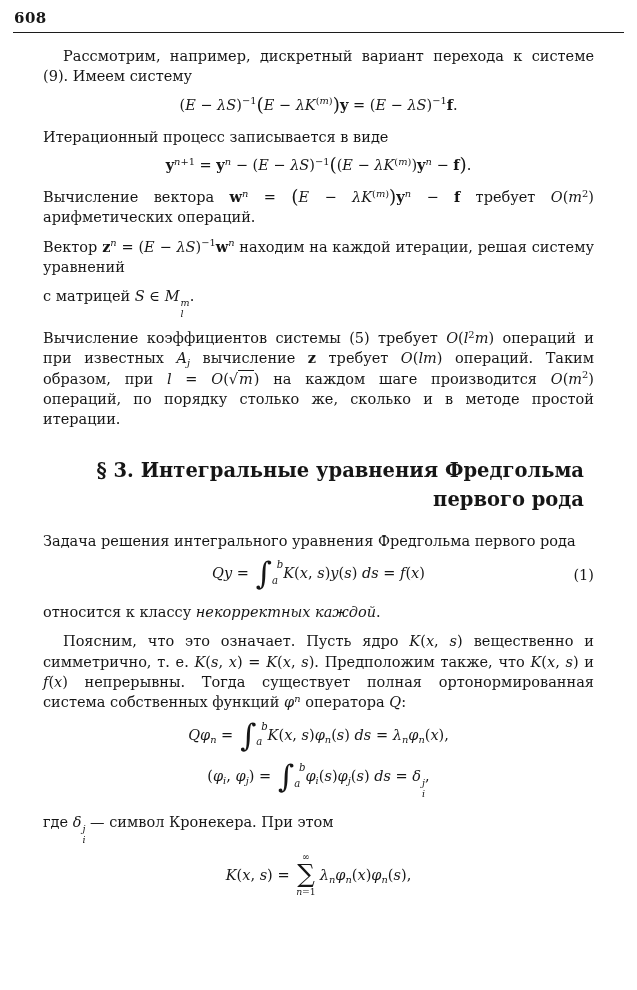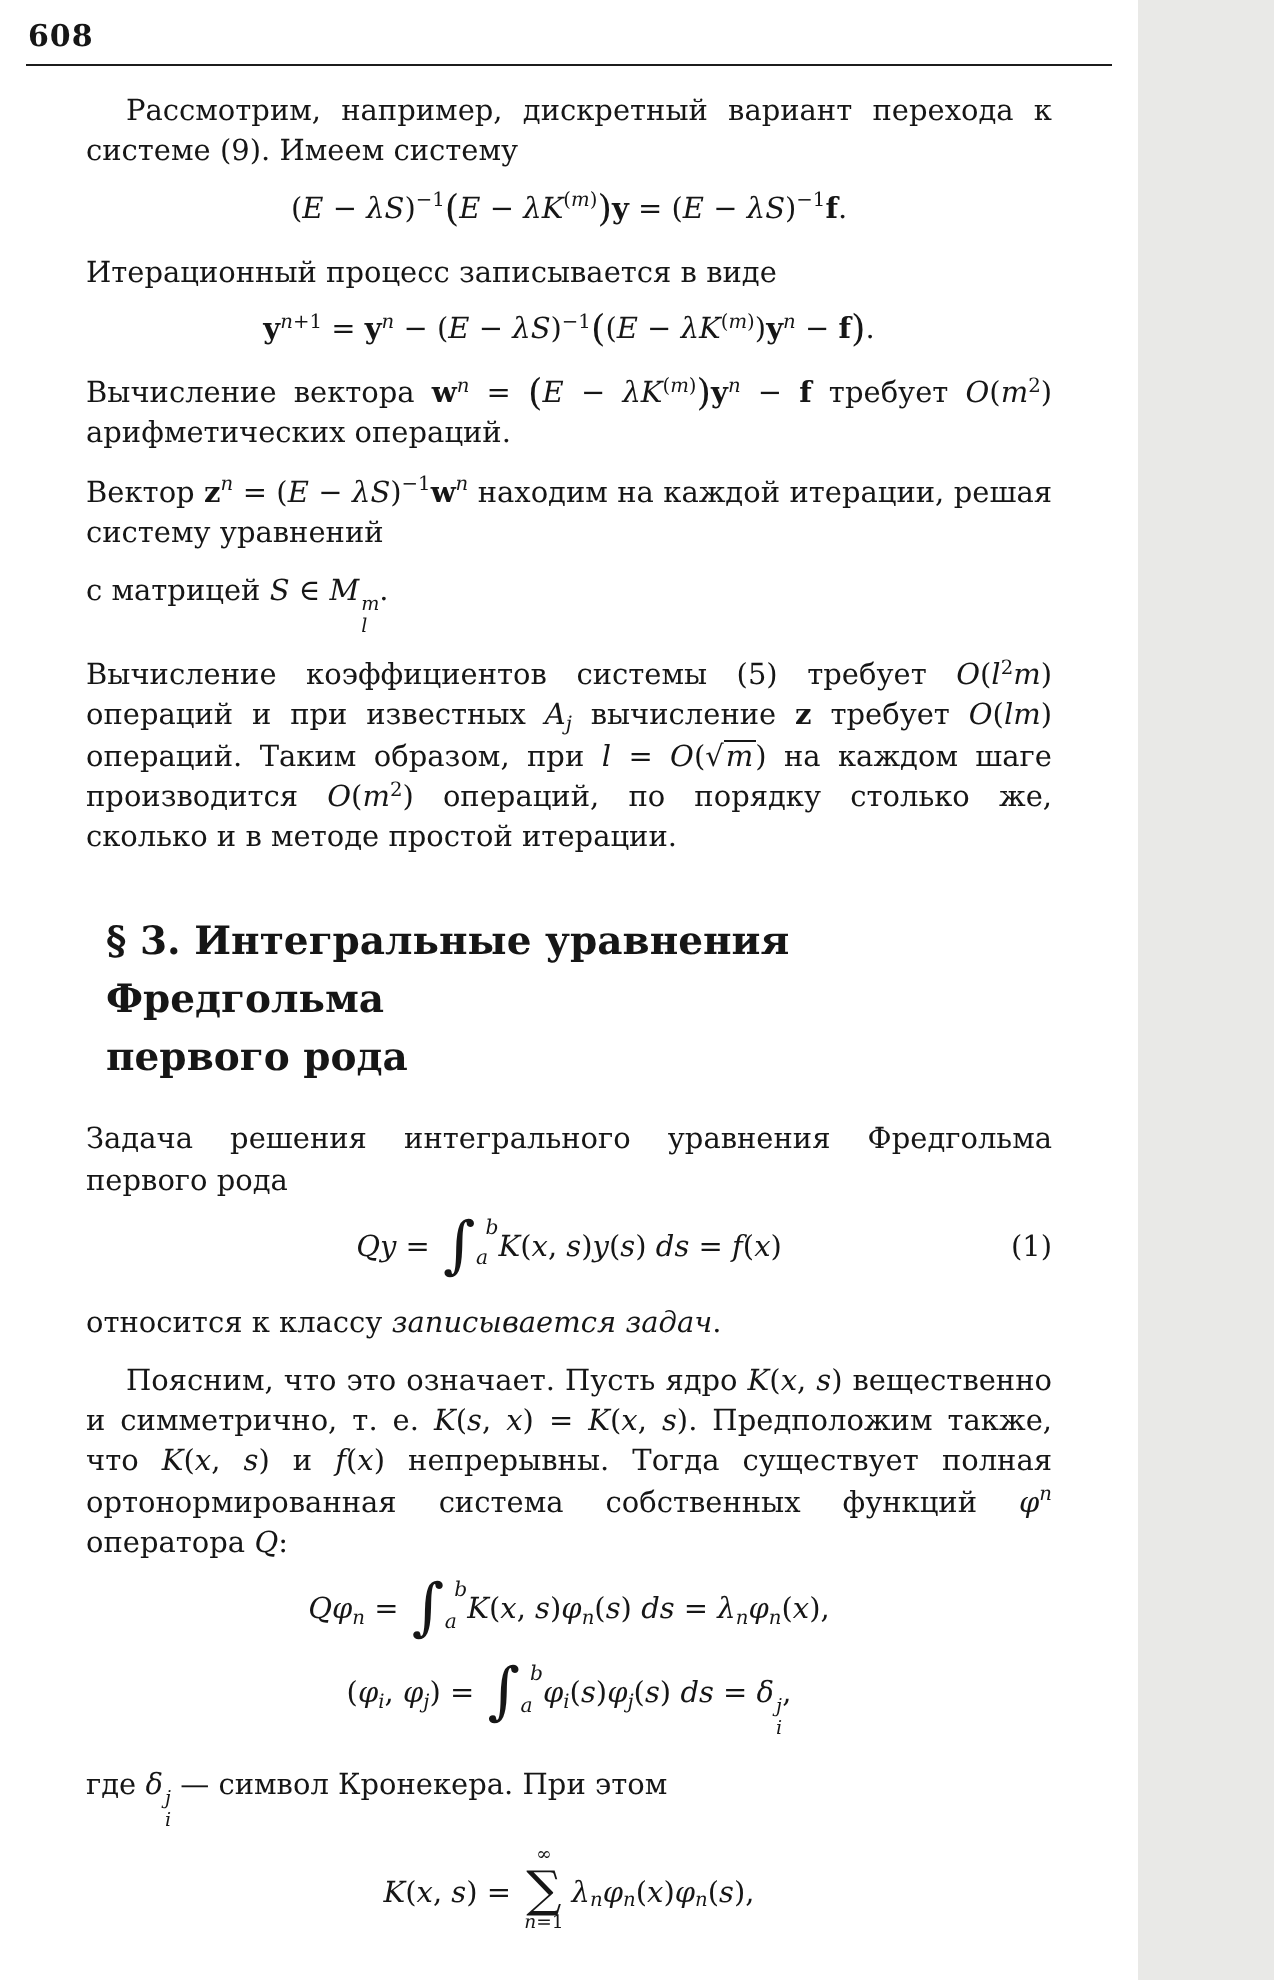--- a/index.html
+++ b/index.html
@@ -3,41 +3,41 @@
 <meta charset="utf-8">
 <style>
   * { margin:0; padding:0; box-sizing:border-box; }
   html, body { background:#e9e9e7; }
   body {
     width:637px; height:990px; overflow:hidden;
     font-family:"DejaVu Serif","Liberation Serif",serif;
     color:#161616;
     -webkit-font-smoothing:antialiased;
   }
-  .page { width:569px; height:990px; background:#ffffff; padding:9px 13px 0; }
+  .page { width:637px; height:990px; background:#ffffff; padding:9px 13px 0; }
 
   
   .page-header { display:flex; justify-content:space-between; align-items:baseline; padding:0 1px 5px; }
   .page-number { font-weight:700; font-size:15px; letter-spacing:0.5px; }
   .running-title { font-size:13.5px; }
   .header-rule { border-top:1.4px solid #1c1c1c; }
 
   
   .text-block { padding:13px 30px 0; font-size:14.5px; line-height:1.4; text-align:justify; }
   .para { margin-bottom:9px; }
   .para.indent { text-indent:20px; }
 
   
   .formula { text-align:center; margin:9px 0 13px; line-height:1.25; white-space:nowrap; }
   .eq-row { position:relative; margin:9px 0 13px; }
   .eq-row .formula { margin:0;text-align:center; }
   .eq-num { position:absolute; right:0; top:50%; transform:translateY(-50%); }
 
   
-  .section-heading { text-align:left; font-size:19.5px; font-weight:700; line-height:1.5; margin:26px 10px 17px; }
+  .section-heading { text-align:right; font-size:19.5px; font-weight:700; line-height:1.5; margin:26px 10px 17px; }
   .sh-line { display:block; }
 
   
   i { font-style:italic; }
   b { font-weight:700; }
   sup, sub { font-size:68%; line-height:0; vertical-align:baseline; position:relative; }
   sup { top:-0.55em; }
   sub { top:0.28em; }
   .bp { font-size:128%; line-height:0; vertical-align:-0.08em; }
   .ss { display:inline-flex; flex-direction:column; align-items:flex-start; font-size:66%; line-height:1.15; vertical-align:-0.5em; margin-left:1px; }
@@ -96,21 +96,21 @@
       <div class="formula"><i>Qy</i> = <span class="int">
             <span class="int-sign">∫</span>
             <span class="int-lims">
               <span class="il-t"><i>b</i></span>
               <span class="il-b"><i>a</i></span>
             </span>
           </span><i>K</i>(<i>x</i>, <i>s</i>)<i>y</i>(<i>s</i>) <i>ds</i> = <i>f</i>(<i>x</i>)</div>
       <span class="eq-num">(1)</span>
     </div>
 
-    <p class="para">относится к классу <i>записывается задач</i>.</p>
+    <p class="para">относится к классу <i>некорректных каждой</i>.</p>
 
     <p class="para indent">Поясним, что это означает. Пусть ядро <i>K</i>(<i>x</i>, <i>s</i>) вещественно и симметрично, т. е. <i>K</i>(<i>s</i>, <i>x</i>) = <i>K</i>(<i>x</i>, <i>s</i>). Предположим также, что <i>K</i>(<i>x</i>, <i>s</i>) и <i>f</i>(<i>x</i>) непрерывны. Тогда существует полная ортонормированная система собственных функций <i>φ</i><sup><i>n</i></sup> оператора <i>Q</i>:</p>
 
     <div class="formula"><i>Qφ</i><sub><i>n</i></sub> = <span class="int">
           <span class="int-sign">∫</span>
           <span class="int-lims">
             <span class="il-t"><i>b</i></span>
             <span class="il-b"><i>a</i></span>
           </span>
         </span><i>K</i>(<i>x</i>, <i>s</i>)<i>φ</i><sub><i>n</i></sub>(<i>s</i>) <i>ds</i> = <i>λ</i><sub><i>n</i></sub><i>φ</i><sub><i>n</i></sub>(<i>x</i>),</div>

